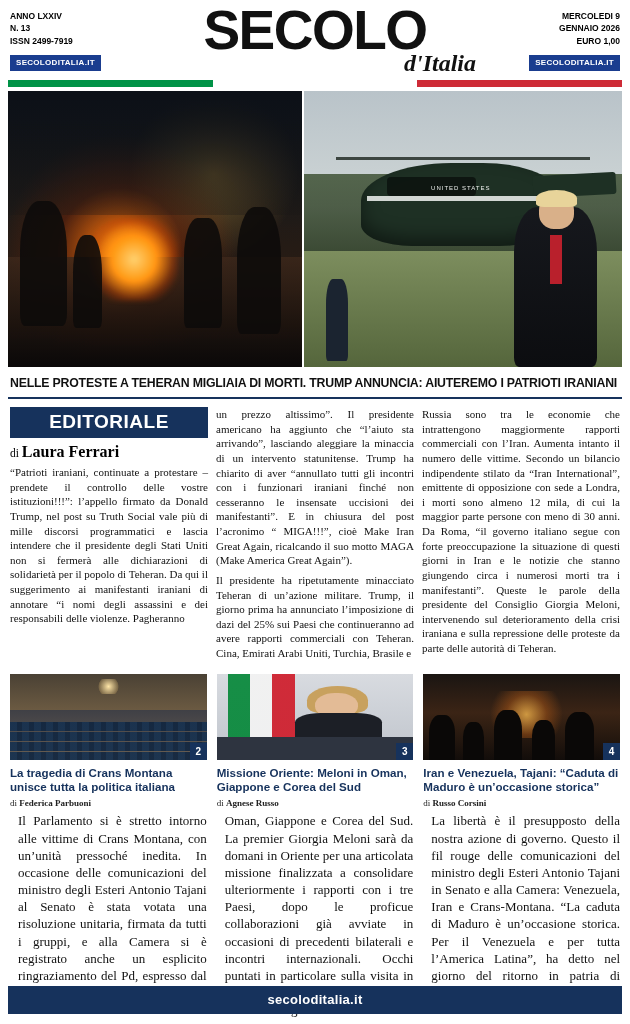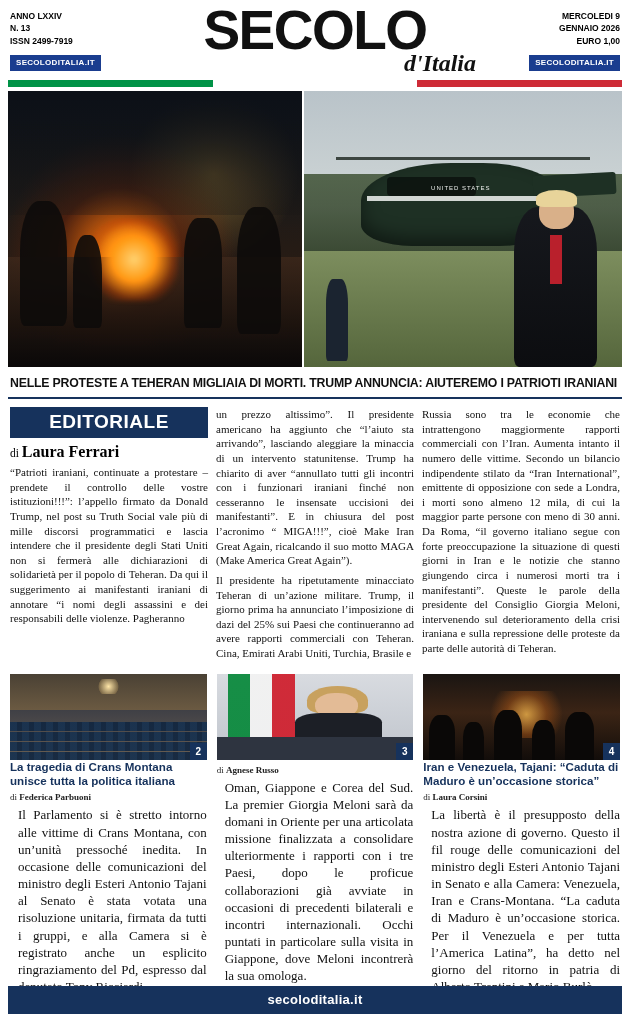--- a/index.html
+++ b/index.html
@@ -321,20 +321,21 @@
     right: 0; bottom: 0;
     width: 17px; height: 17px;
     background: #16325c;
     color: #fff;
     font-family: "Liberation Sans", sans-serif;
     font-weight: bold;
     font-size: 10px;
     display: flex; align-items: center; justify-content: center;
   }
   .card-title {
+    margin-top: 6px;
     font-family: "Liberation Sans", sans-serif;
     font-weight: bold;
     font-size: 11.6px;
     line-height: 1.2;
     color: #16325c;
   }
   .card-byline {
     margin-top: 5px;
     font-family: "Liberation Serif", serif;
     font-size: 9px;
@@ -548,41 +549,42 @@
       <div class="card-photo">
         <div class="ph-meloni">
           <div class="flag"></div>
           <div class="hair"></div>
           <div class="head"></div>
           <div class="suit"></div>
           <div class="podium"></div>
         </div>
         <div class="card-num">3</div>
       </div>
+      <div class="card-title">Missione Oriente: Meloni in Oman, Giappone e Corea del Sud</div>
       <div class="card-byline">
         <span>di </span><b>Agnese Russo</b>
       </div>
       <div class="card-body">Oman, Giappone e Corea del Sud. La premier Giorgia Meloni sarà da domani in Oriente per una articolata missione finalizzata a consolidare ulteriormente i rapporti con i tre Paesi, dopo le proficue collaborazioni già avviate in occasioni di precedenti bilaterali e incontri internazionali. Occhi puntati in particolare sulla visita in Giappone, dove Meloni incontrerà la sua omologa.</div>
     </div>
 
     <div class="card">
       <div class="card-photo">
         <div class="ph-crowd">
           <div class="flare"></div>
           <div class="silh s1"></div>
           <div class="silh s2"></div>
           <div class="silh s3"></div>
           <div class="silh s4"></div>
           <div class="silh s5"></div>
         </div>
         <div class="card-num">4</div>
       </div>
       <div class="card-title">Iran e Venezuela, Tajani: “Caduta di Maduro è un’occasione storica”</div>
       <div class="card-byline">
-        <span>di </span><b>Laura Corsini</b>
+        <span>di </span><b>Russo Corsini</b>
       </div>
       <div class="card-body">La libertà è il presupposto della nostra azione di governo. Questo il fil rouge delle comunicazioni del ministro degli Esteri Antonio Tajani in Senato e alla Camera: Venezuela, Iran e Crans-Montana. “La caduta di Maduro è un’occasione storica. Per il Venezuela e per tutta l’America Latina”, ha detto nel giorno del ritorno in patria di Alberto Trentini e Mario Burlò.</div>
     </div>
 
   </div>
 
   <div class="footer">secoloditalia.it</div>
 
 </div>
 

